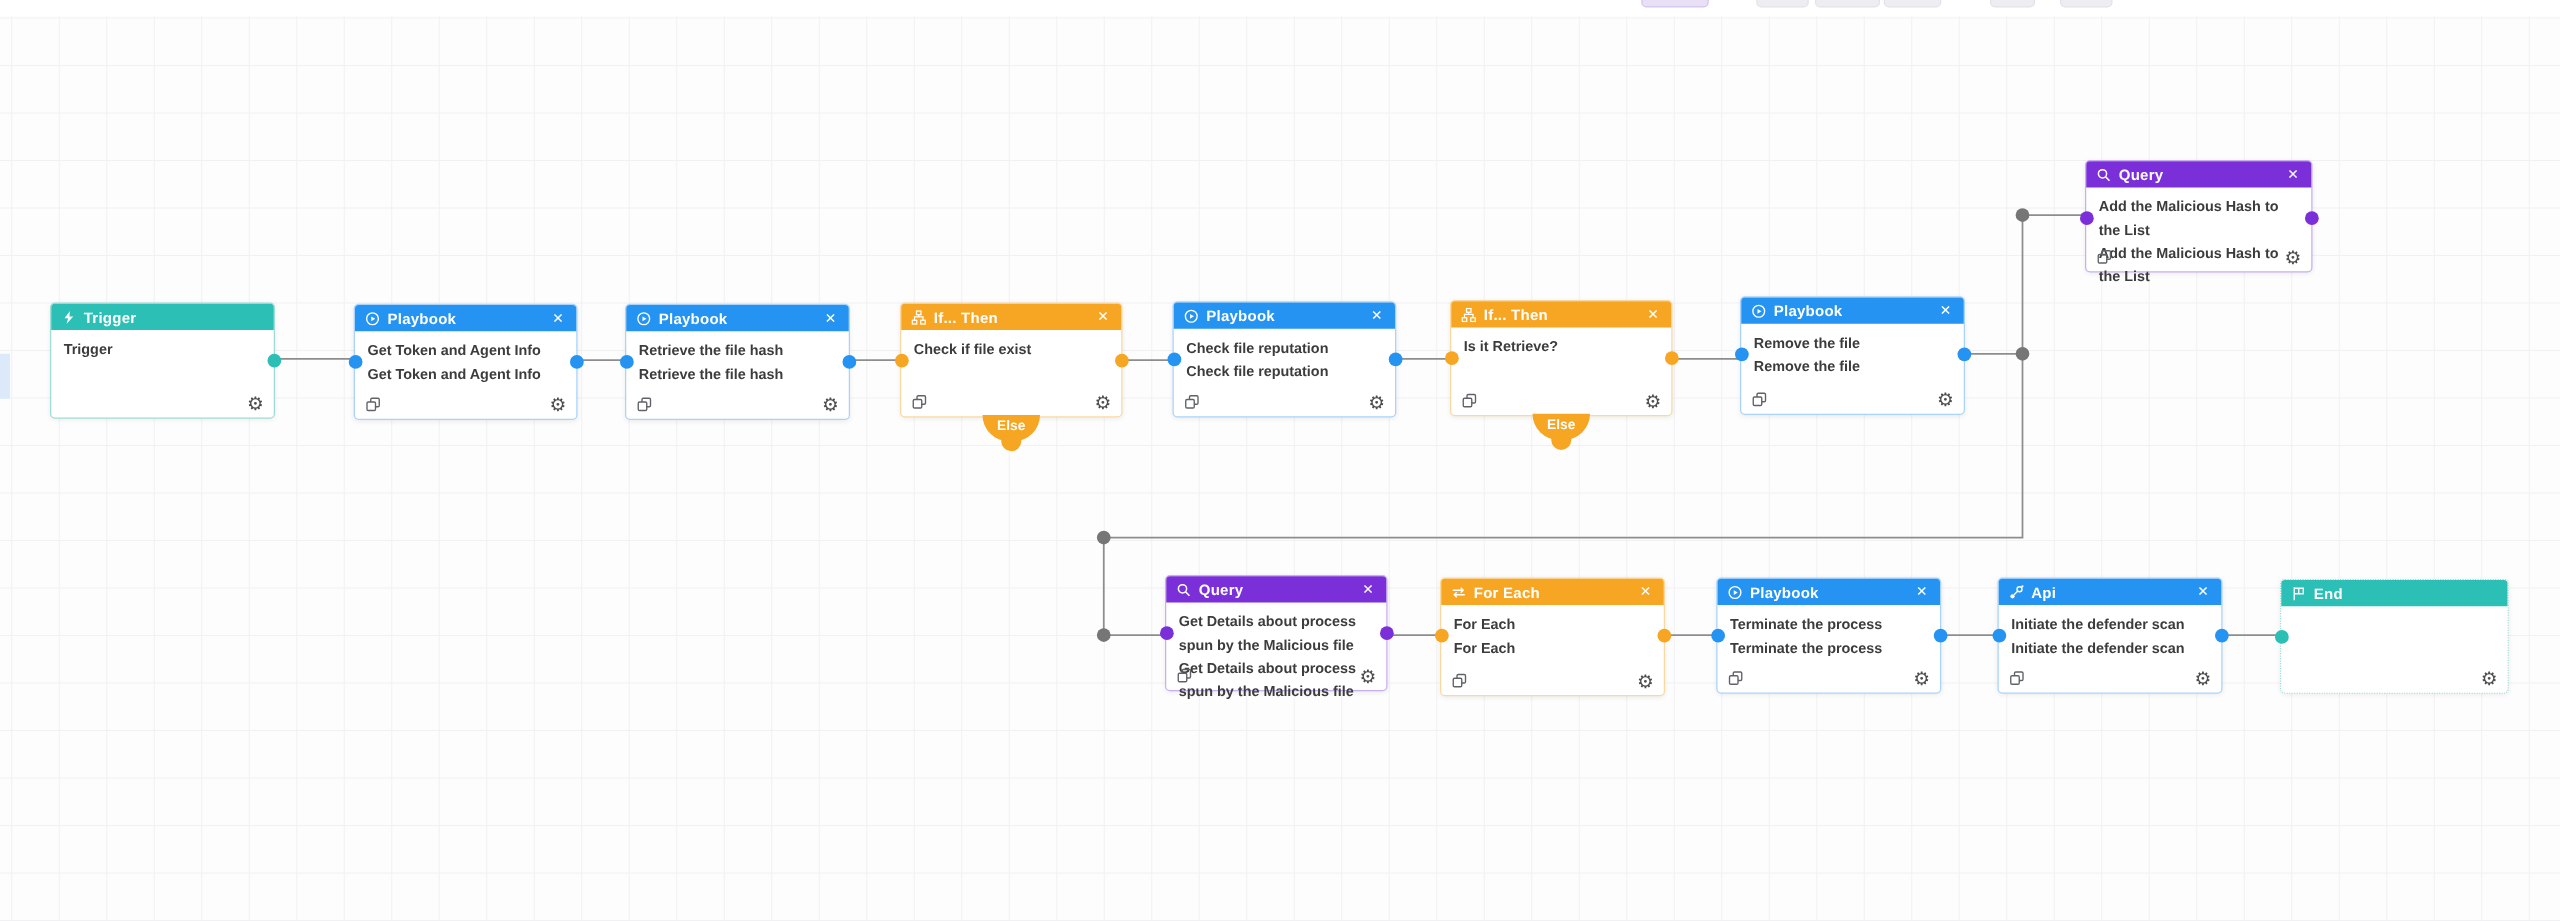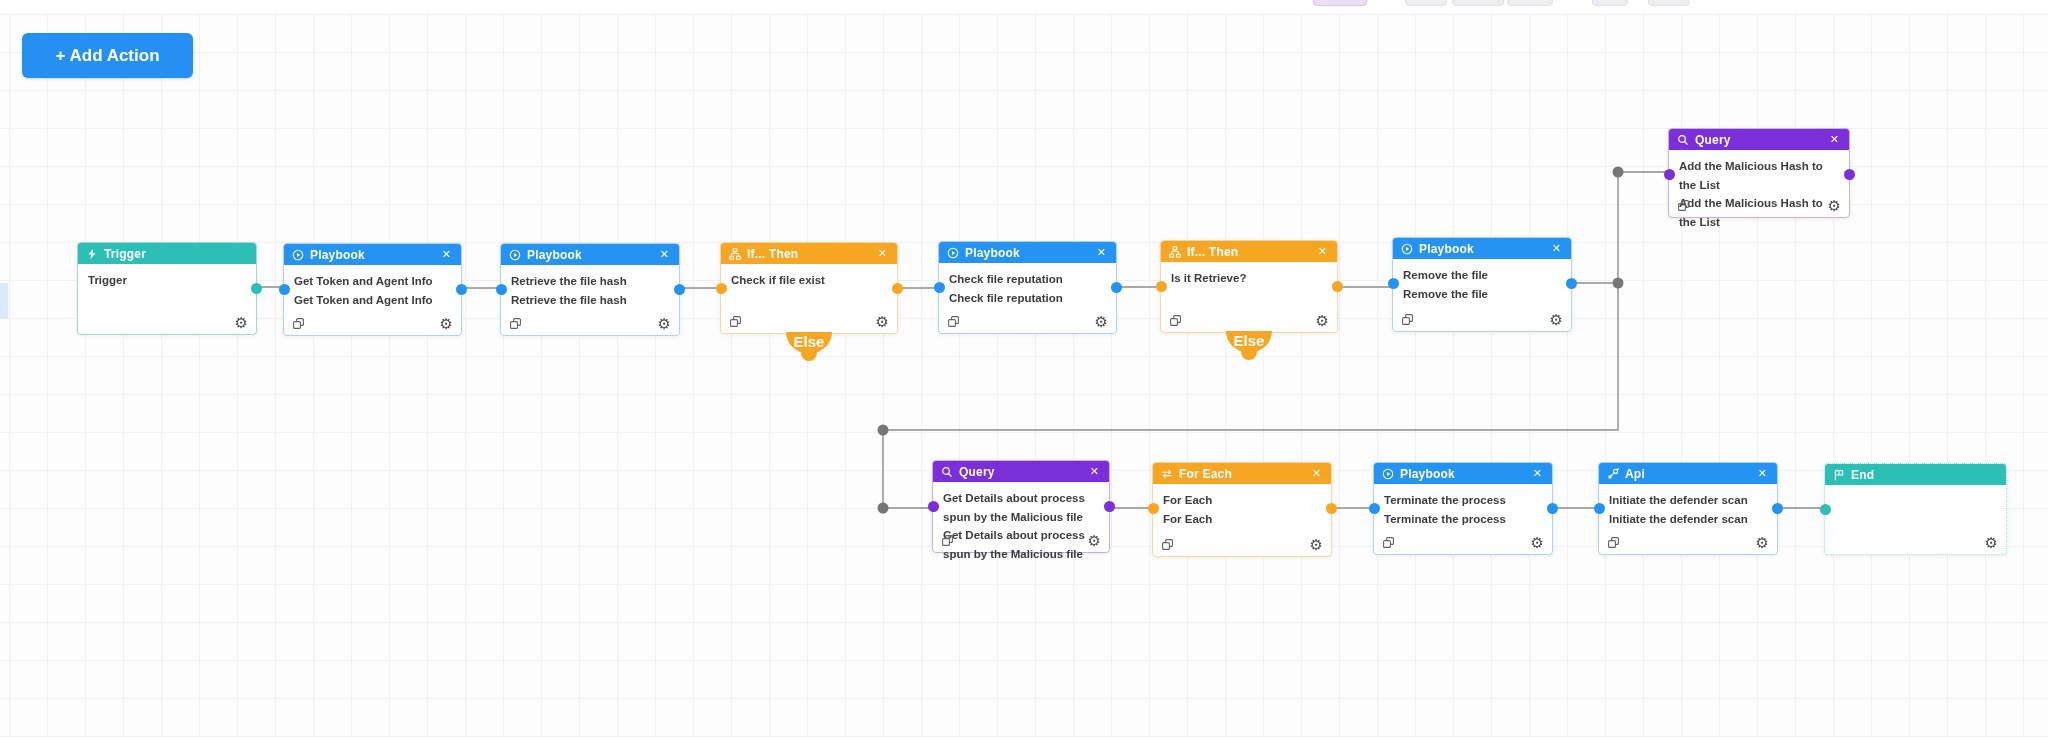--- a/index.html
+++ b/index.html
@@ -57,21 +57,21 @@
     font-family:"DejaVu Sans",sans-serif; cursor:pointer; line-height:1.2;
   }
 
   .port { position:absolute; width:11px; height:11px; border-radius:50%; top:40px; cursor:crosshair; }
   .port.left  { left:-5.5px; }
   .port.right { right:-5.5px; }
 
   .else-badge {
     position:absolute; top:100%; margin-top:-1px; left:50%; transform:translateX(-50%);
     width:46px; height:21px; border-radius:0 0 40px 40px;
-    color:#fff; font-size:15px; font-weight:700; text-align:center; line-height:19px;
+    color:#fff; font-size:11px; font-weight:700; text-align:center; line-height:19px;
   }
   .else-badge::after {
     content:''; position:absolute; left:50%; transform:translateX(-50%); top:15px;
     width:16px; height:14px; background:inherit; border-radius:0 0 9px 9px; z-index:-1;
   }
 </style>
 </head>
 <body>
 
 <div id="canvas">
@@ -100,24 +100,23 @@
     <div class="remnant tint" style="left:1313px;width:54px;"></div>
     <div class="remnant" style="left:1405px;width:42px;"></div>
     <div class="remnant" style="left:1452px;width:52px;"></div>
     <div class="remnant" style="left:1507px;width:46px;"></div>
     <div class="remnant" style="left:1592px;width:36px;"></div>
     <div class="remnant" style="left:1648px;width:42px;"></div>
   </div>
 
   <div id="left-edge-highlight"></div>
 
-  <button id="add-action-btn" style="background: rgb(37, 144, 242);">+ Add Action</button>
 
   <div id="nodes-root">
-      <div class="node" style="left: 40px; top: 242px; width: 180px; height: 93px; border-color: rgb(158, 220, 214); border-style: solid; margin-left: 37px;">
+      <div class="node" style="left: 40px; top: 242px; width: 180px; height: 93px; border-color: rgb(158, 220, 214); border-style: solid;">
         <div class="node-header" style="background: rgb(43, 191, 182);">
           <span class="hdr-icon">
             <svg viewBox="0 0 12 12">
               <path d="M7 0.8 2.6 6.6h2.9L4.2 11.2 9.6 5.2H6.5z" fill="#fff"></path>
             </svg>
           </span>
           <span class="node-title">Trigger</span>
         </div>
         <div class="node-body">
           <div class="body-line">Trigger</div>

